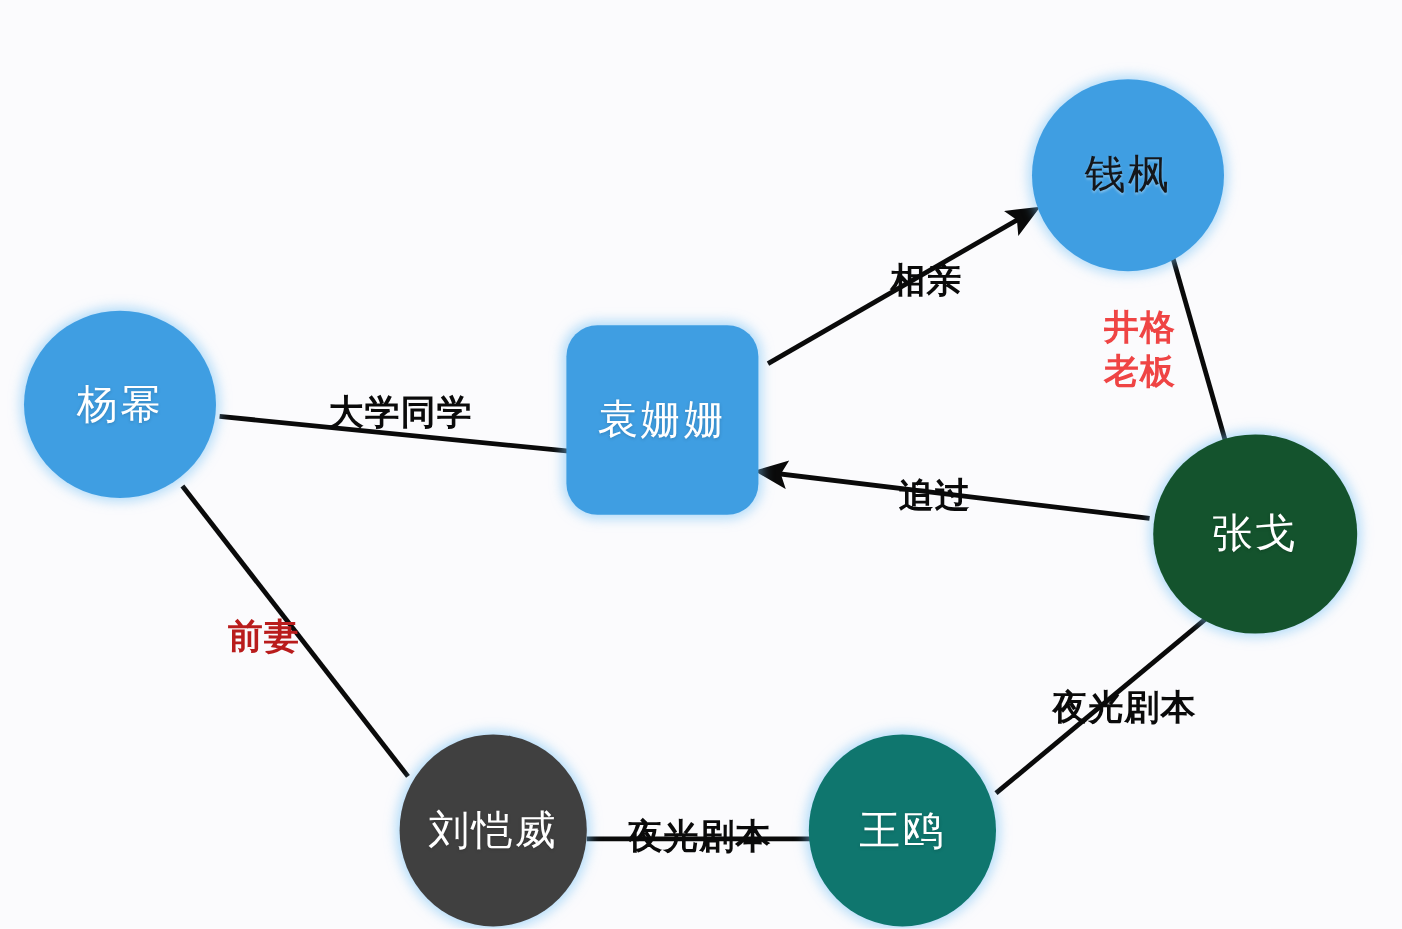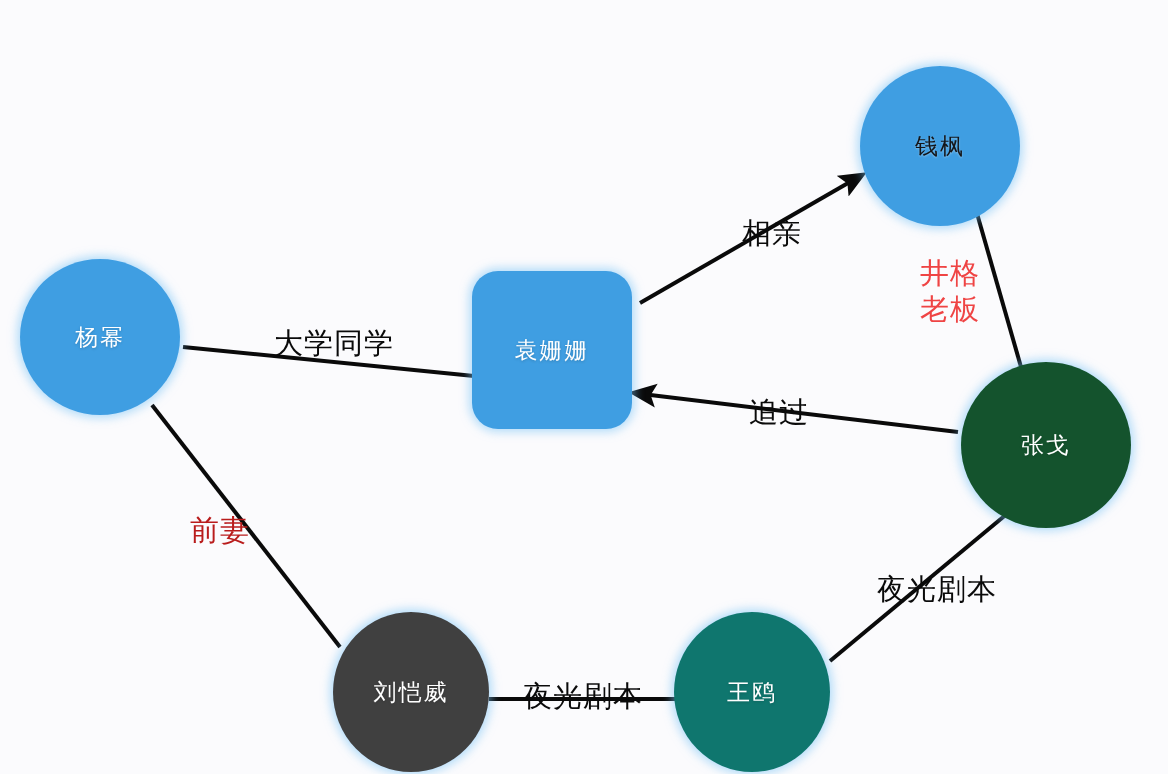--- a/index.html
+++ b/index.html
@@ -28,35 +28,35 @@
     align-items: center;
     justify-content: center;
     background: #3f9ee2;
     box-shadow: 0 0 10px 3px rgba(120, 195, 245, 0.55);
     z-index: 3;
   }
   .node.circle { border-radius: 50%; }
   .node.rounded-rect { border-radius: 26px; }
   .node-label {
     color: #ffffff;
-    font-size: 23px;
+    font-size: 34px;
     font-weight: 400;
     letter-spacing: 2px;
     white-space: nowrap;
     text-shadow: 0 1px 3px rgba(0, 0, 0, 0.18);
   }
   .node-label.dark {
     color: #14161a;
     text-shadow: 0 1px 2px rgba(255, 255, 255, 0.35);
   }
   .edge-label {
     position: absolute;
     color: #0a0a0a;
     font-size: 29px;
-    font-weight: 400;
+    font-weight: 700;
     letter-spacing: 1px;
     white-space: nowrap;
     line-height: 1.08;
     transform: translate(-50%, -50%);
     z-index: 4;
     text-align: left;
   }
   .edge-label.two-line { line-height: 1.25; }
 </style>
 </head>

